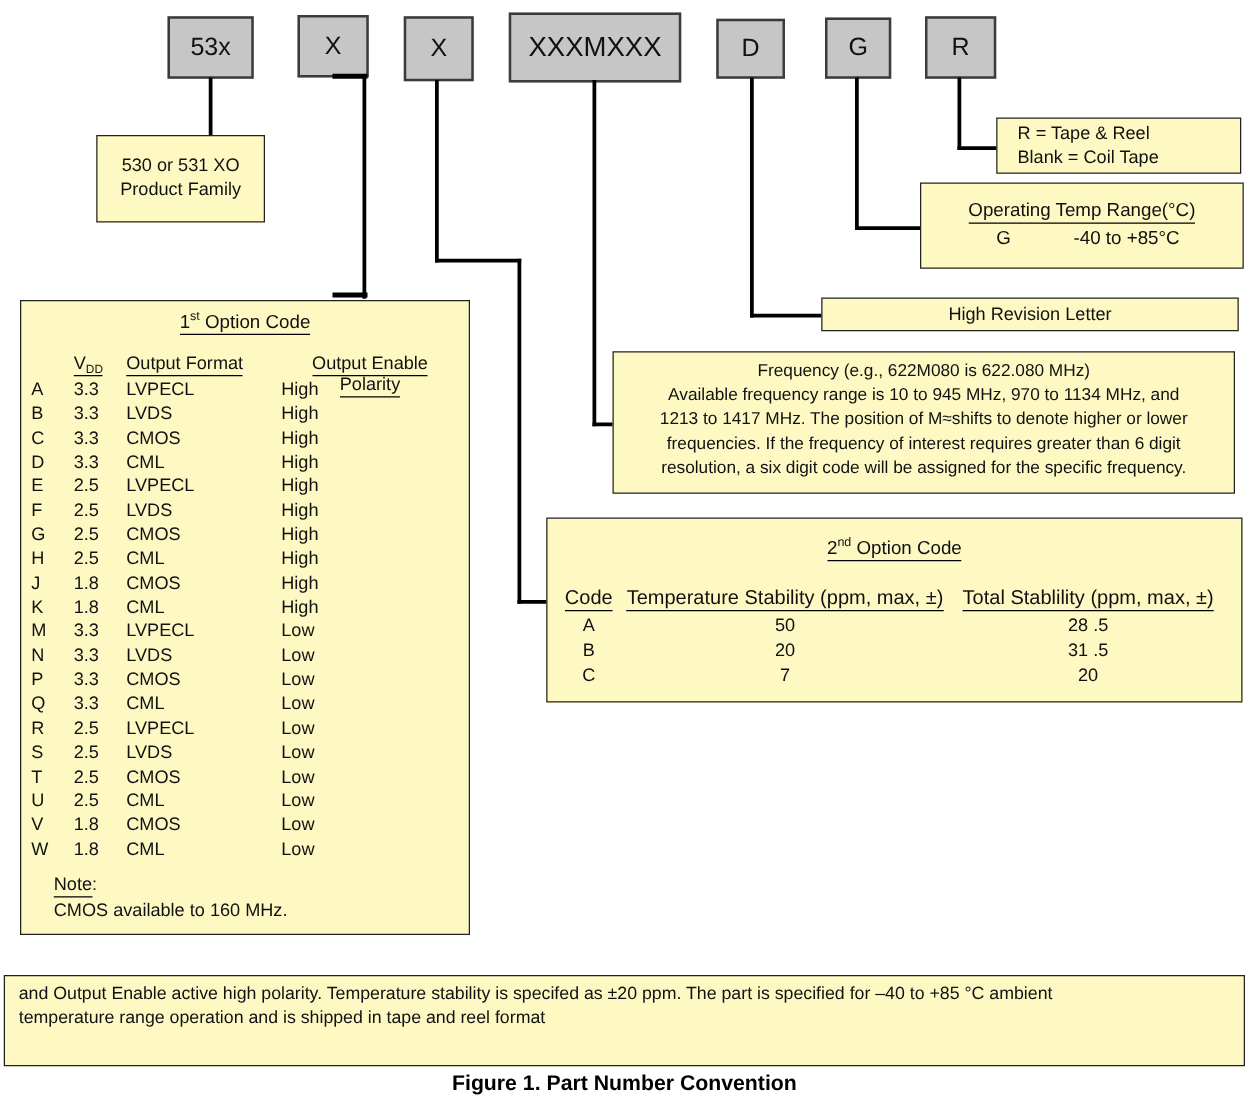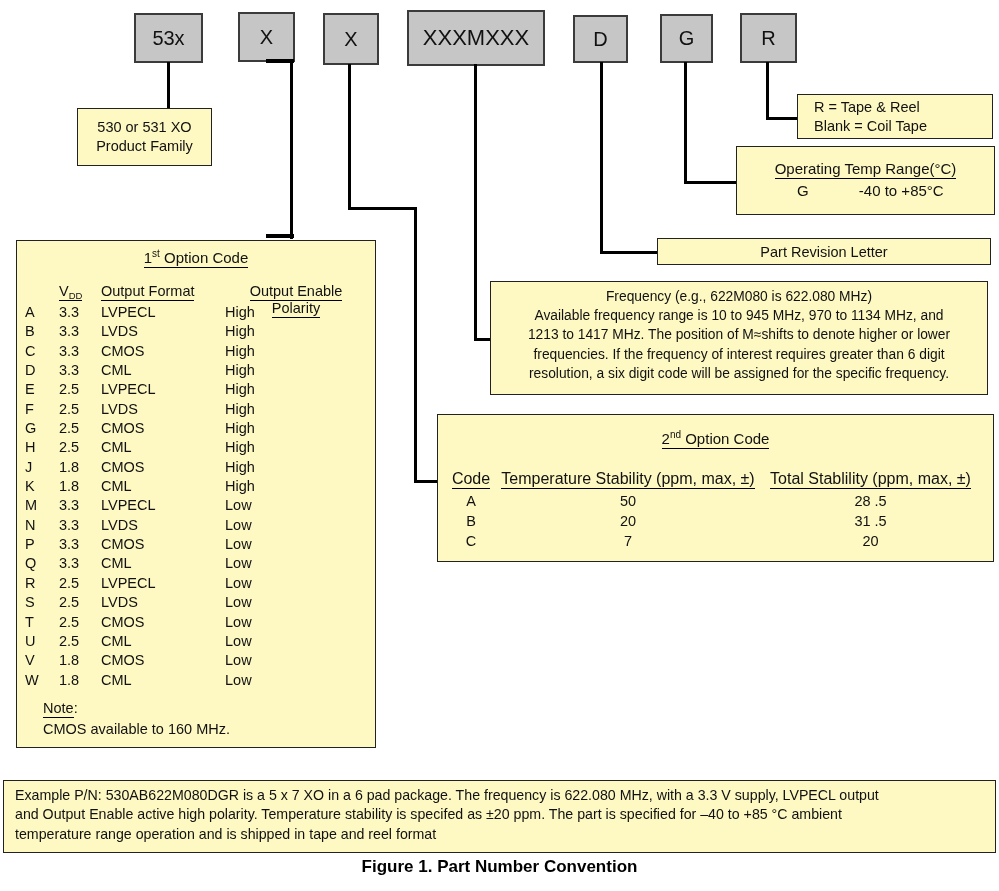--- a/index.html
+++ b/index.html
@@ -93,21 +93,21 @@
 
   <div class="line" style="left:600px;top:62px;width:3px;height:192px;"></div>
   <div class="line" style="left:600px;top:251px;width:58px;height:3px;"></div>
 
   <div class="line" style="left:684px;top:62px;width:3px;height:122px;"></div>
   <div class="line" style="left:684px;top:181px;width:53px;height:3px;"></div>
 
   <div class="line" style="left:766px;top:62px;width:3px;height:58px;"></div>
   <div class="line" style="left:766px;top:117px;width:32px;height:3px;"></div>
 
-  <div class="wbox" style="left:77px;top:108px;width:135px;height:58px;">
+  <div class="wbox" style="left:77px;top:108px;width:135px;height:70px;">
     <div class="ctext pf">
       <span>530 or 531 XO</span>
       <span>Product Family</span>
     </div>
   </div>
 
   <div class="wbox" style="left:797px;top:94px;width:196px;height:45px;">
     <div class="tr-txt">
       <div>R = Tape &amp; Reel</div>
       <div>Blank = Coil Tape</div>
@@ -116,21 +116,21 @@
 
   <div class="wbox" style="left:736px;top:146px;width:259px;height:69px;">
     <div class="ot-title"><span class="ul">Operating Temp Range(°C)</span></div>
     <div class="ot-row">
       <span class="g">G</span>
       <span class="rng">-40 to +85°C</span>
     </div>
   </div>
 
   <div class="wbox" style="left:657px;top:238px;width:334px;height:27px;">
-    <div class="pr">Part Revision Letter</div>
+    <div class="pr">High Revision Letter</div>
   </div>
 
   <div class="wbox" style="left:490px;top:281px;width:498px;height:114px;">
     <div class="fq">
       <div>Frequency (e.g., 622M080 is 622.080 MHz)</div>
       <div>Available frequency range is 10 to 945 MHz, 970 to 1134 MHz, and</div>
       <div>1213 to 1417 MHz. The position of M≈shifts to denote higher or lower</div>
       <div>frequencies. If the frequency of interest requires greater than 6 digit</div>
       <div>resolution, a six digit code will be assigned for the specific frequency.</div>
     </div>
@@ -299,21 +299,20 @@
         <div class="o2-row">
         <span>C</span>
         <span>7</span>
         <span>20</span>
       </div>
       </div>
   </div>
 
   <div class="wbox" style="left:3px;top:780px;width:993px;height:73px;">
     <div class="ex">
-      <div>Example P/N:  530AB622M080DGR is a 5 x 7 XO in a 6 pad package. The frequency is 622.080 MHz, with a 3.3 V supply, LVPECL output</div>
       <div>and Output Enable active high polarity. Temperature stability is specifed as ±20 ppm.  The part is specified for –40 to +85 °C ambient</div>
       <div>temperature range operation and is shipped in tape and reel format</div>
     </div>
   </div>
 
   <div class="caption">Figure 1. Part Number Convention</div>
 
 </div>
 
 </body></html>

